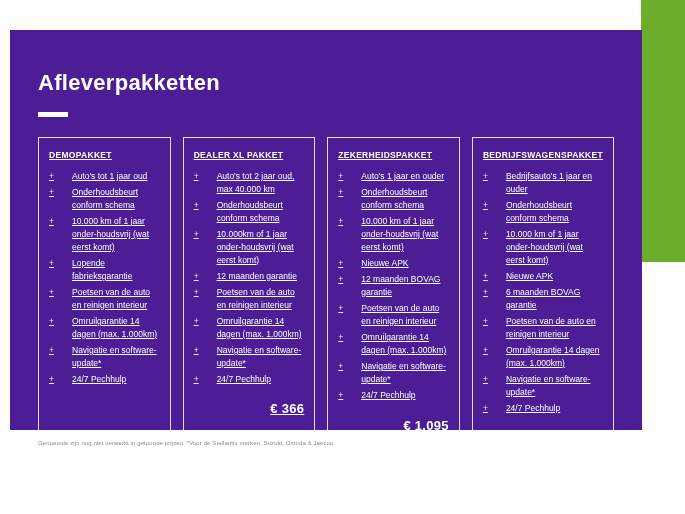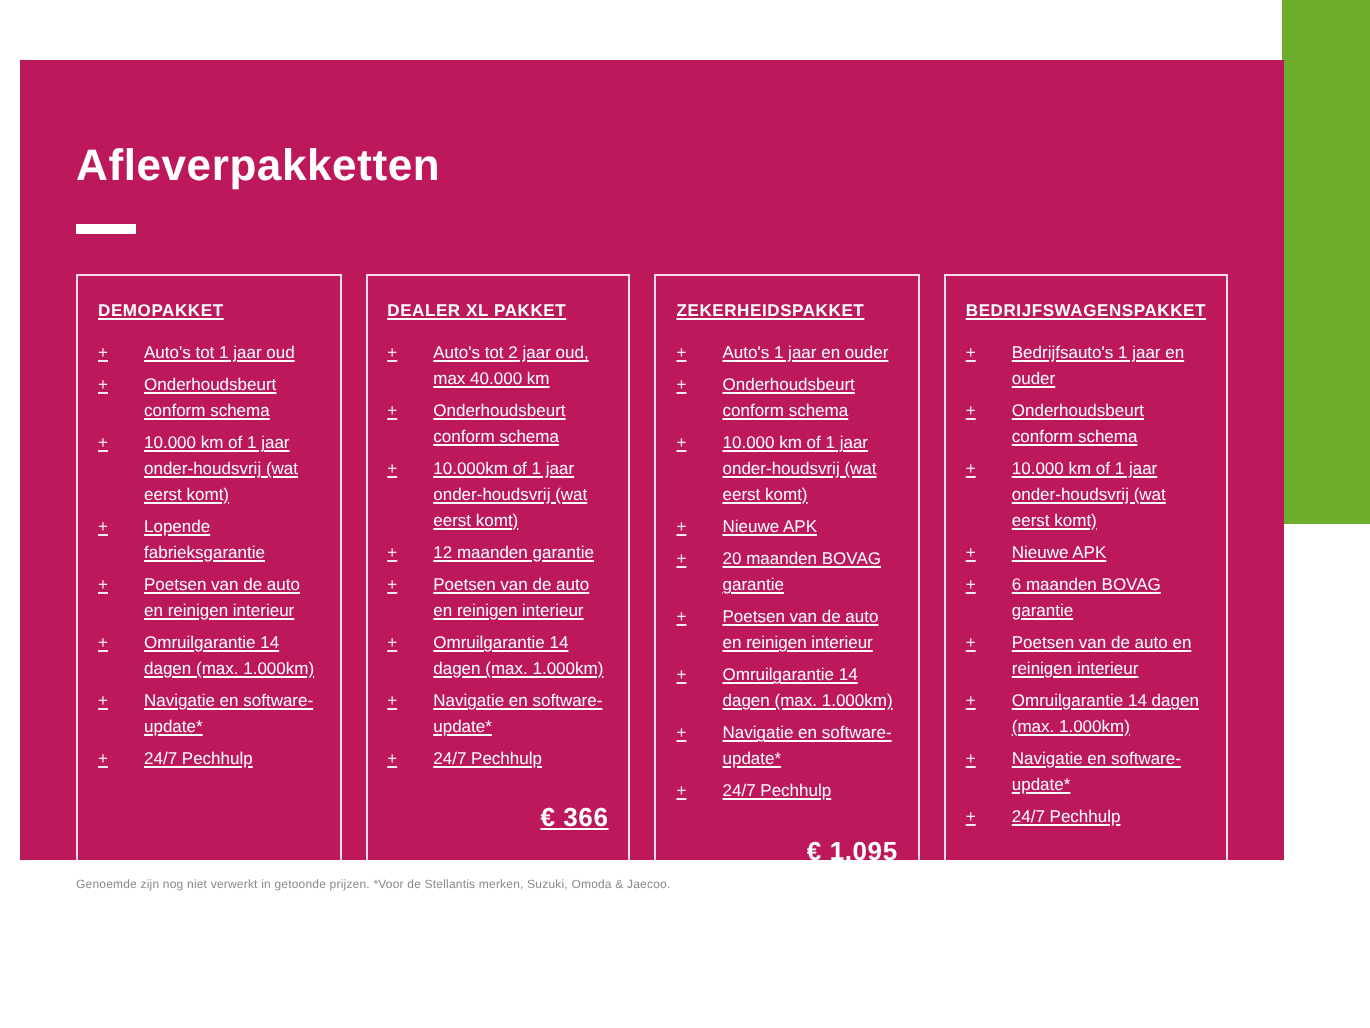--- a/index.html
+++ b/index.html
@@ -13,21 +13,21 @@
   .green-block {
     position: absolute;
     top: 0; right: 0;
     width: 44px; height: 262px;
     background: #6cae2c;
   }
   .navy-block {
     position: absolute;
     top: 30px; left: 10px;
     width: 632px; height: 400px;
-    background: #be185d;
+    background: #4c1d95;
     color: #ffffff;
     padding: 40px 28px 0 28px;
   }
   .title {
     font-size: 22px;
     font-weight: bold;
     letter-spacing: 0.3px;
   }
   .title-dash {
     width: 30px; height: 5px;
@@ -182,21 +182,21 @@
           <li>
               <span class="plus">+</span>
               <span class="item-text">10.000 km of 1 jaar onder-houdsvrij (wat eerst komt)</span>
             </li>
           <li>
               <span class="plus">+</span>
               <span class="item-text">Nieuwe APK</span>
             </li>
           <li>
               <span class="plus">+</span>
-              <span class="item-text">20 maanden BOVAG garantie</span>
+              <span class="item-text">12 maanden BOVAG garantie</span>
             </li>
           <li>
               <span class="plus">+</span>
               <span class="item-text">Poetsen van de auto en reinigen interieur</span>
             </li>
           <li>
               <span class="plus">+</span>
               <span class="item-text">Omruilgarantie 14 dagen (max. 1.000km)</span>
             </li>
           <li>

